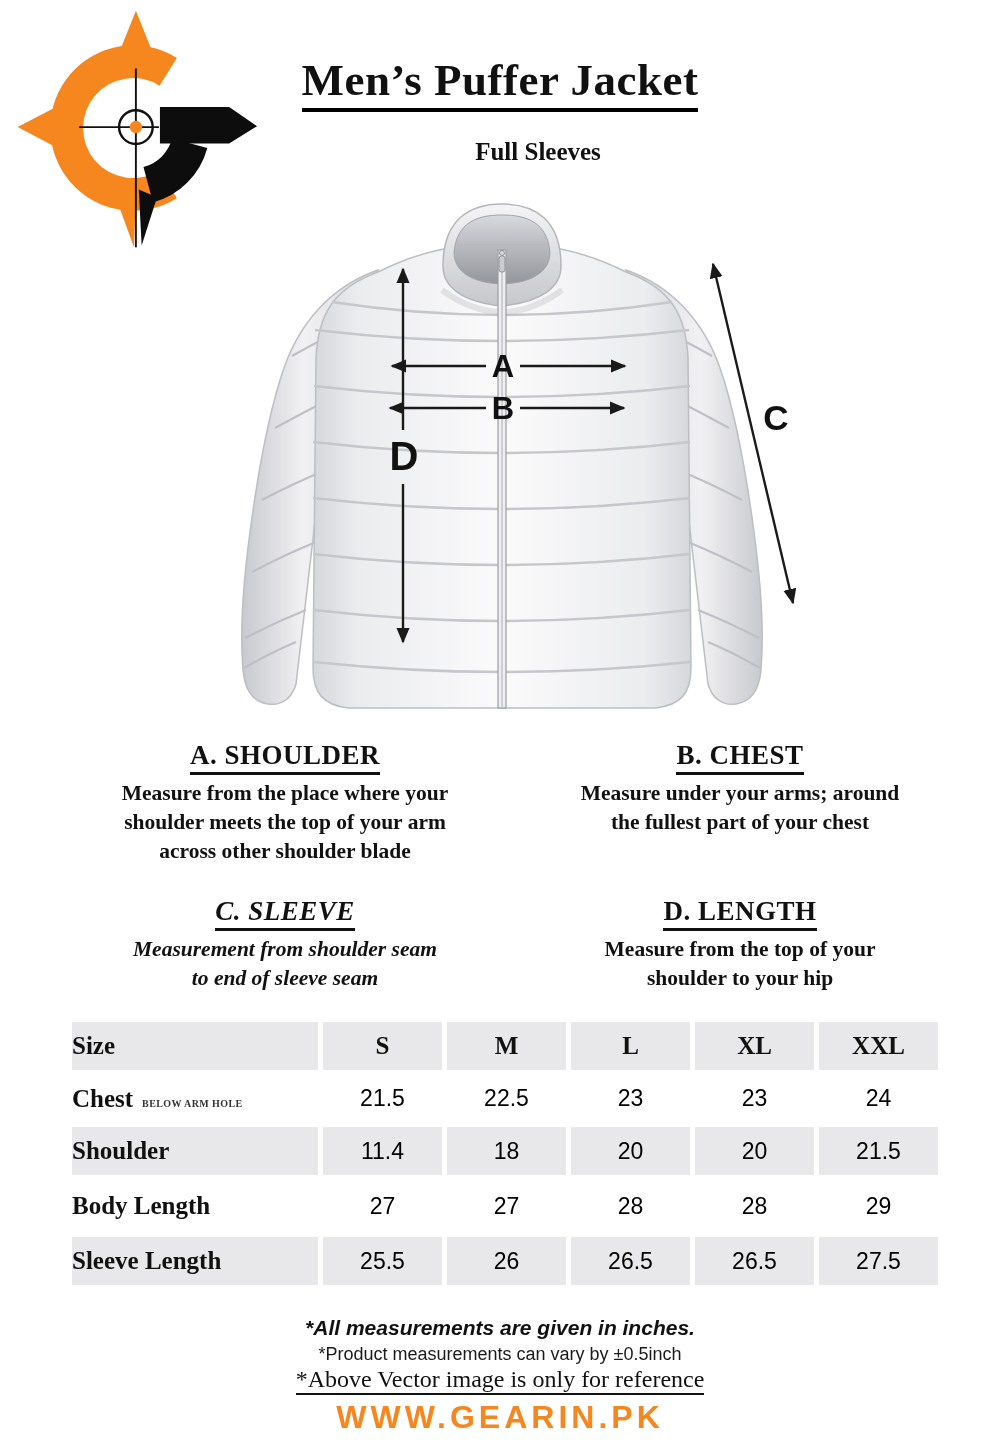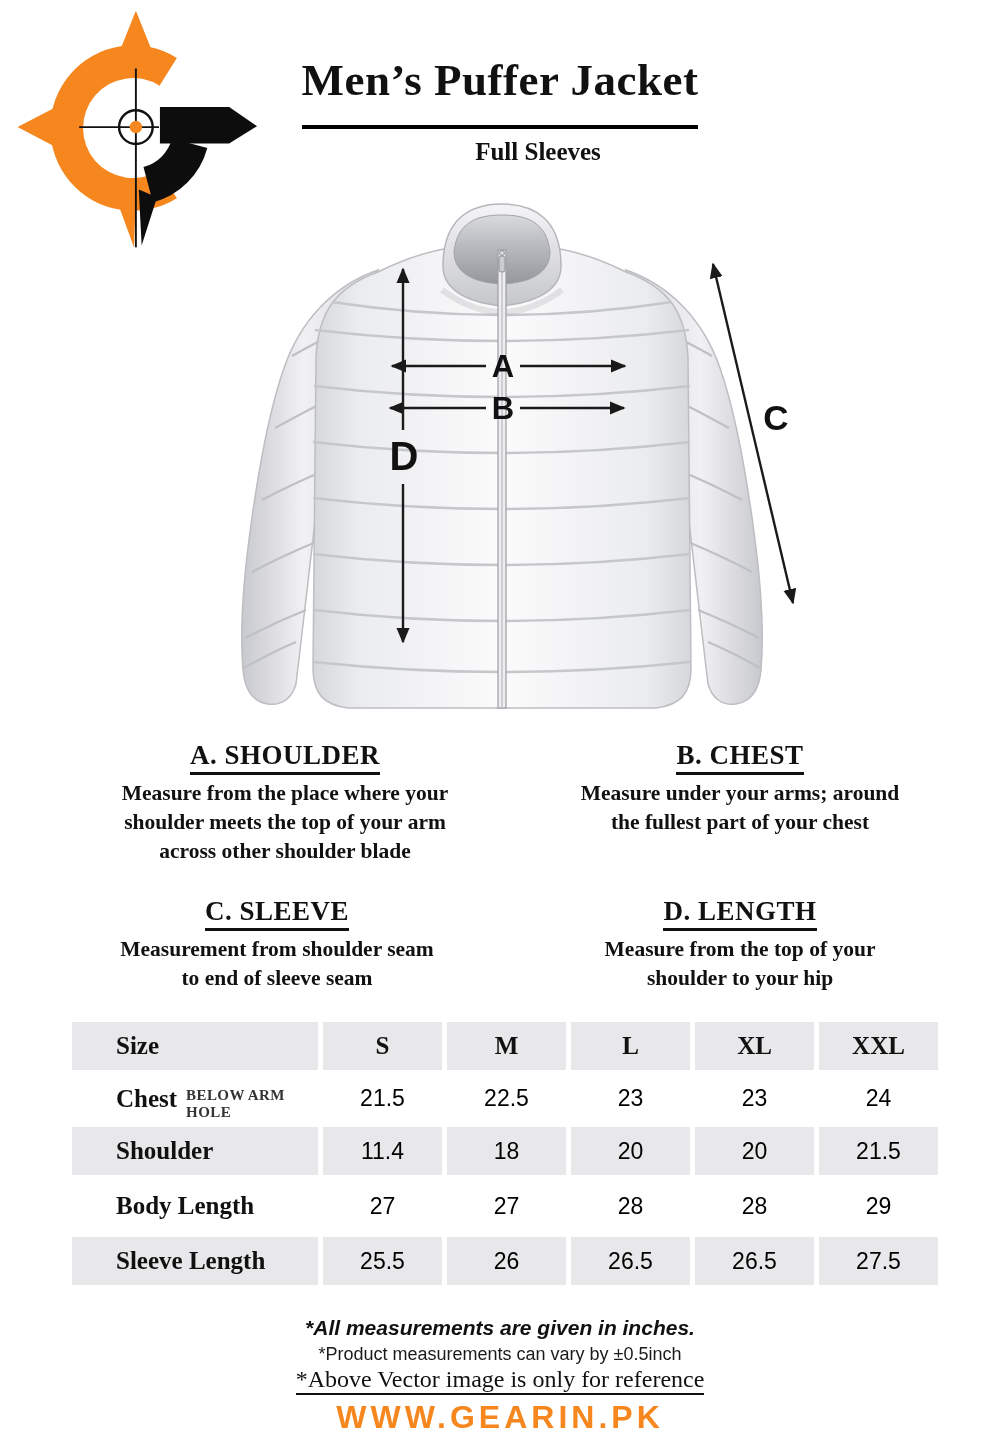--- a/index.html
+++ b/index.html
@@ -3,43 +3,43 @@
 <meta charset="utf-8">
 <style>
   html,body{margin:0;padding:0;background:#fff;}
   .page{position:relative;width:1000px;height:1448px;background:#fff;overflow:hidden;
         font-family:"Liberation Serif",serif;color:#111;}
   .abs{position:absolute;}
   .centered{left:0;width:1000px;text-align:center;}
 
   
   .page-title{top:54px;font-size:45px;font-weight:bold;letter-spacing:.5px;}
-  .page-title .ul{border-bottom:4px solid #000;padding-bottom:20px;}
+  .page-title .ul{border-bottom:4px solid #000;padding-bottom:3px;}
   .page-subtitle{top:138px;font-size:25px;font-weight:bold;margin-left:38px;}
 
   
   .guide{position:absolute;text-align:center;font-weight:bold;}
   .guide-title{font-size:27px;letter-spacing:.5px;margin-bottom:8px;}
   .guide-title .ul{border-bottom:3px solid #111;padding-bottom:2px;}
   .guide-line{font-size:21.5px;line-height:29px;}
   .gA{left:65px;top:740px;width:440px;}
   .gB{left:525px;top:740px;width:430px;}
-  .gC{left:57px;top:896px;width:440px;}
+  .gC{left:65px;top:896px;width:440px;font-style:italic;}
   .gD{left:525px;top:896px;width:430px;}
 
   
   .size-table{position:absolute;left:72px;top:1022px;width:866px;display:grid;
               grid-template-columns:246px 119px 119px 119px 119px 119px;
               grid-template-rows:48px 57px 48px 62px 48px;column-gap:5px;}
   .tc{display:flex;align-items:center;justify-content:center;font-weight:bold;
       font-size:25px;color:#111;}
   .tc.bg{background:#E8E8EA;}
-  .tc.lab{justify-content:flex-start;padding-left:44px;}
+  .tc.lab{justify-content:flex-start;}
   .tc.val{font-family:"Liberation Sans",sans-serif;font-weight:400;font-size:23px;color:#000000;}
-  .rownote{font-size:15px;margin-left:9px;letter-spacing:.4px;position:relative;top:5px;color:#333;}
+  .rownote{font-size:10px;margin-left:9px;letter-spacing:.4px;position:relative;top:5px;color:#333;}
 
   
   .f1{top:1316px;font-family:"Liberation Sans",sans-serif;font-style:italic;font-weight:bold;font-size:21px;}
   .f2{top:1344px;font-family:"Liberation Sans",sans-serif;font-size:18px;color:#1a1a1a;}
   .f3{top:1366px;font-size:24px;}
   .f3 .ul{border-bottom:2px solid #111;padding-bottom:1px;}
   .www{top:1399px;font-family:"Liberation Sans",sans-serif;font-weight:bold;font-size:32px;letter-spacing:4px;}
 </style>
 </head>
 <body>

